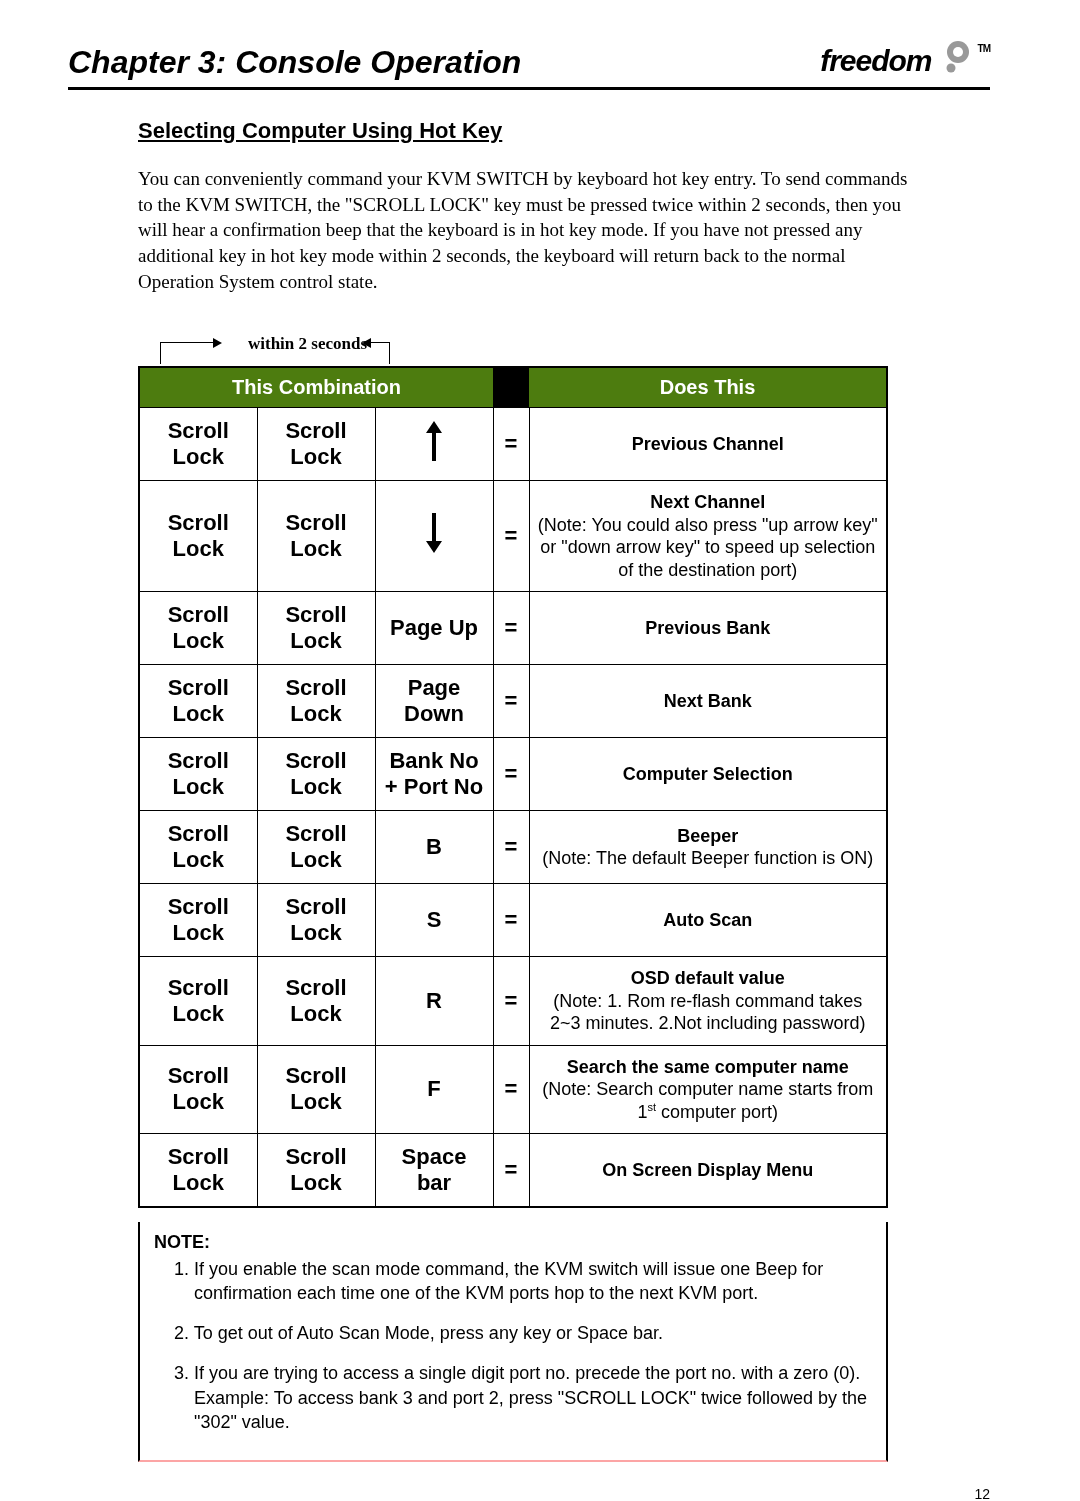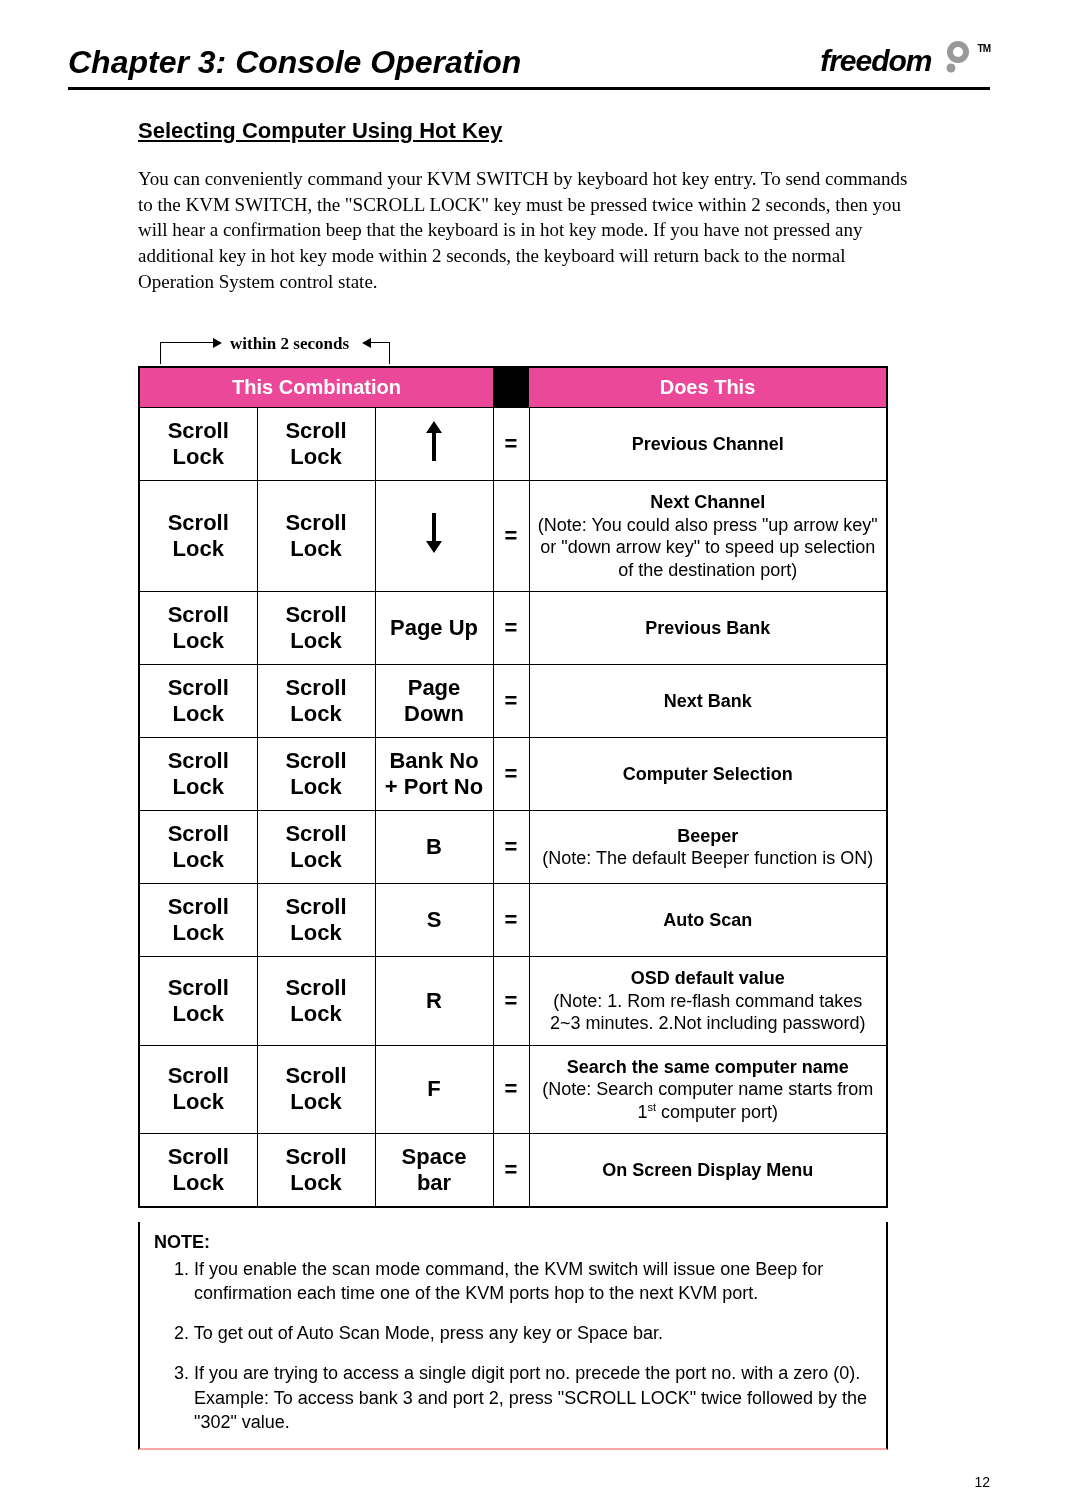--- a/index.html
+++ b/index.html
@@ -67,21 +67,21 @@
     margin-bottom: 44px;
   }
   .timing-wrap {
     position: relative;
     height: 32px;
     margin-left: 22px;
     margin-bottom: 0;
   }
   .timing-label {
     position: absolute;
-    left: 70px;
+    left: 88px;
     top: 0;
     font-family: 'Times New Roman', serif;
     font-weight: bold;
     font-size: 17px;
   }
   .timing-left {
     position: absolute;
     left: 0;
     top: 8px;
     width: 60px;
@@ -118,21 +118,21 @@
     border-top: 5px solid transparent;
     border-bottom: 5px solid transparent;
   }
   table.hotkeys {
     width: 750px;
     border-collapse: collapse;
     margin-bottom: 14px;
     border: 2px solid #000;
   }
   table.hotkeys th {
-    background: #ec4899;
+    background: #4d7c0f;
     color: #fff;
     font-size: 20px;
     font-weight: bold;
     padding: 8px 4px;
   }
   table.hotkeys td {
     border: 1.5px solid #000;
     padding: 10px 8px;
     font-size: 22px;
     text-align: center;
@@ -153,21 +153,21 @@
     border-bottom: 2px solid #fca5a5;
     padding: 8px 14px 14px 14px;
     font-size: 18px;
     line-height: 1.35;
   }
   .notes .note-head {
     font-weight: bold;
     margin-bottom: 2px;
   }
   .notes p { margin-bottom: 16px; text-indent: -20px; padding-left: 40px; }
-  .notes p:last-child { margin-bottom: 0; }
+  .notes p:last-child { margin-bottom: 12px; }
   .pagenum {
     text-align: right;
     font-size: 14px;
     margin-top: 24px;
   }
   .sup { font-size: 11px; vertical-align: super; }
 </style>
 </head>
 <body>
 

